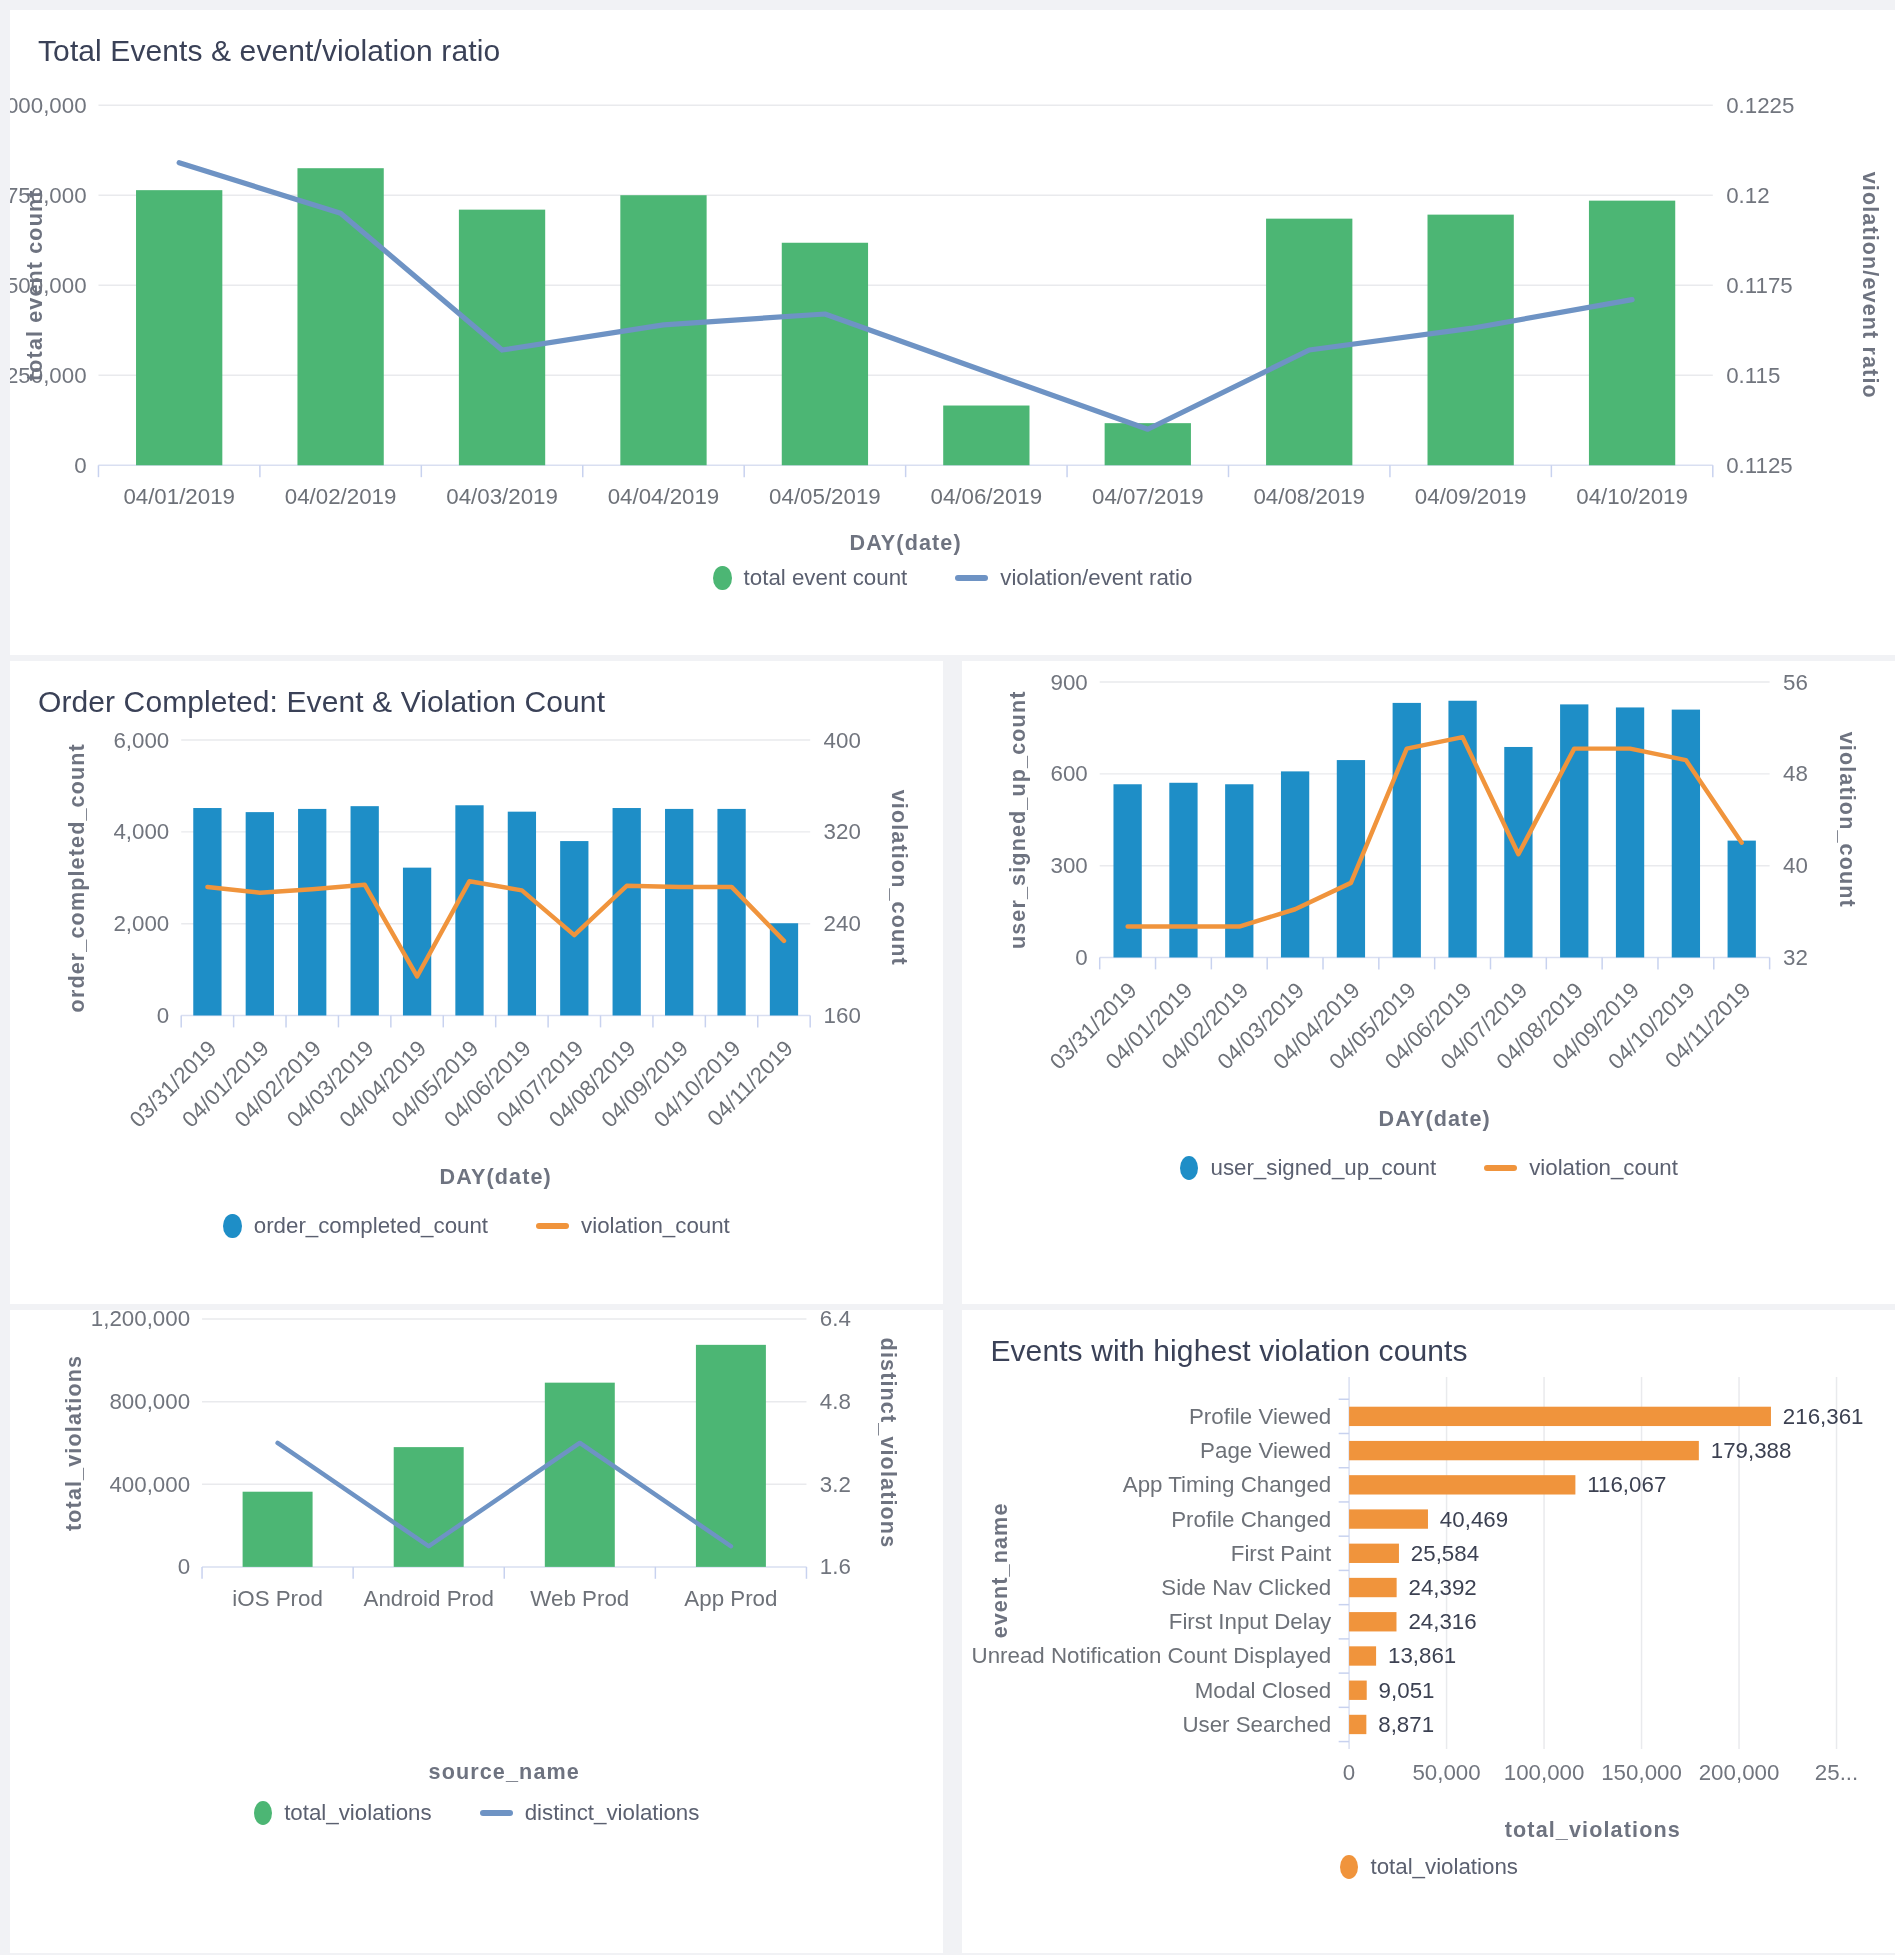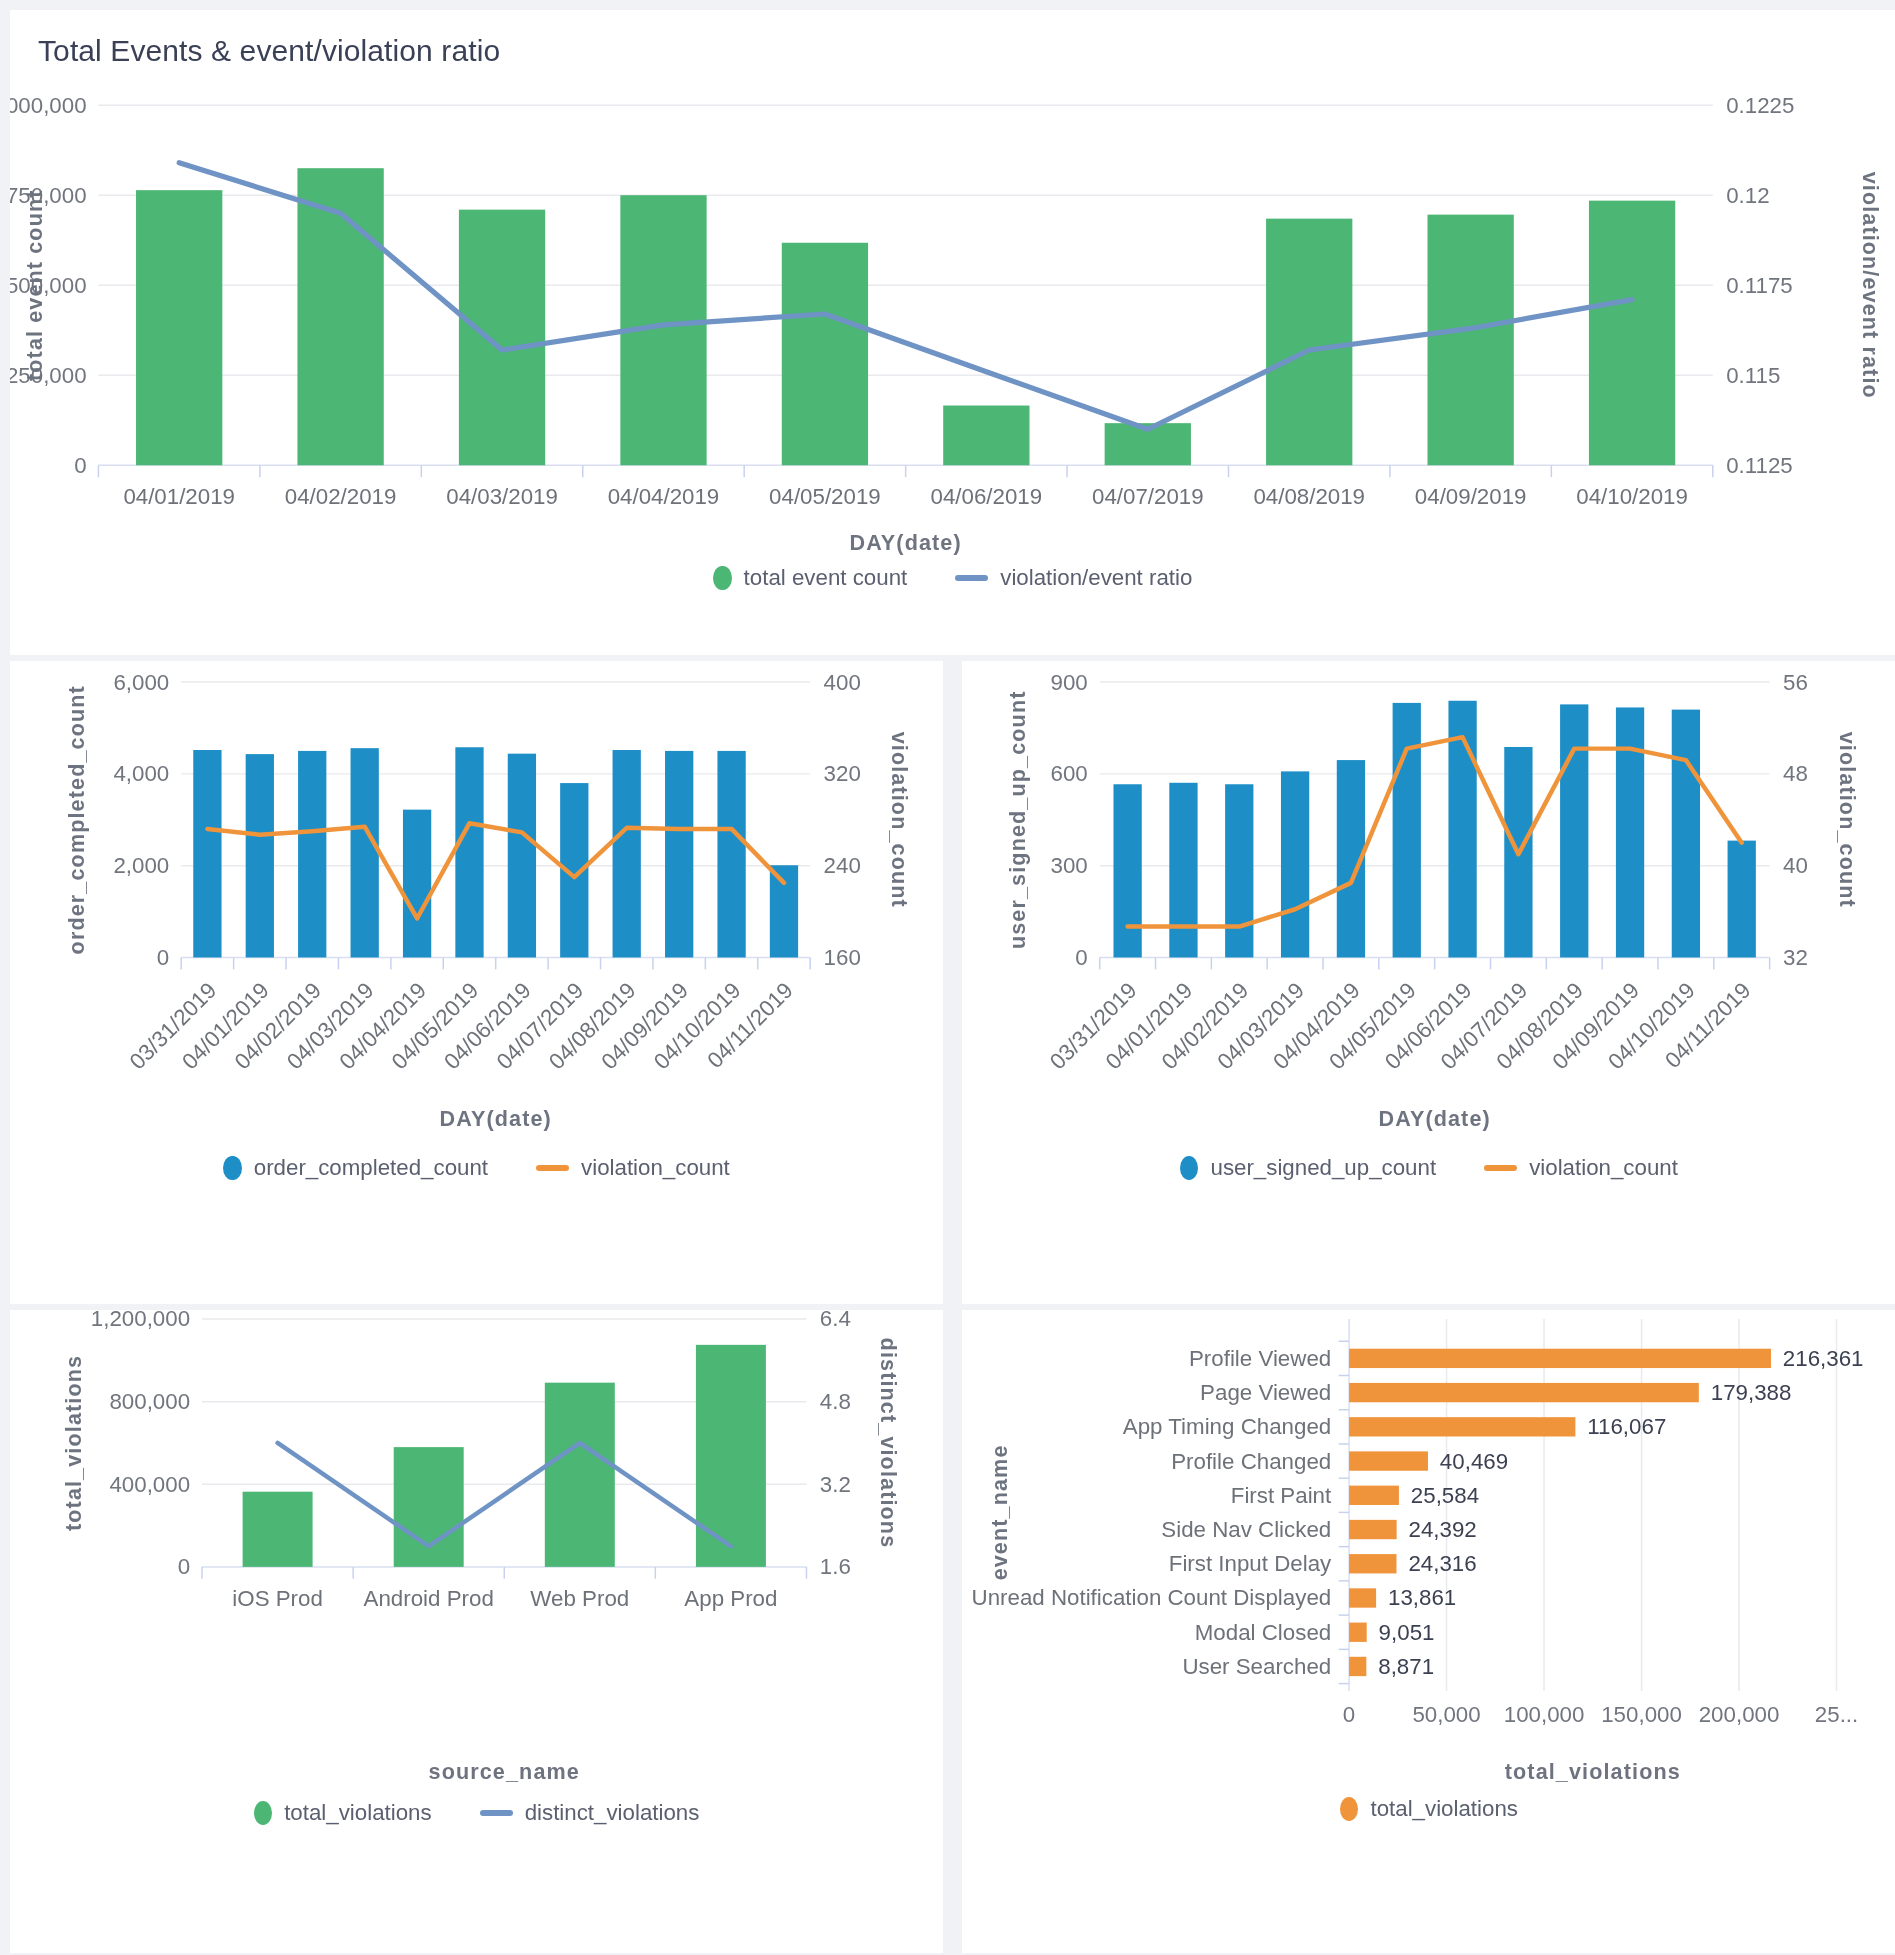--- a/index.html
+++ b/index.html
@@ -107,20 +107,21 @@
           <span class="legend-label">total event count</span>
         </span>
         <span class="legend-item">
           <span class="legend-dash" style="background:#6e93c4"></span>
           <span class="legend-label">violation/event ratio</span>
         </span>
       </div>
   </section>
 
   <section class="card">
+    <h2 class="chart-title">Order Completed: Event &amp; Violation Count</h2>
     <div class="canvas" id="canvas-1">
         <svg width="923" height="488" viewBox="0 0 1240 655" xmlns="http://www.w3.org/2000/svg">
           <line x1="230" x2="1075" y1="398" y2="398" stroke="#d9dff1" stroke-width="2"></line>
           <text class="tick" x="214" y="408" text-anchor="end">0</text>
           <line x1="230" x2="1075" y1="274.6666666666667" y2="274.6666666666667" stroke="#e9eaed" stroke-width="2"></line>
           <text class="tick" x="214" y="284.6666666666667" text-anchor="end">2,000</text>
           <line x1="230" x2="1075" y1="151.33333333333334" y2="151.33333333333334" stroke="#e9eaed" stroke-width="2"></line>
           <text class="tick" x="214" y="161.33333333333334" text-anchor="end">4,000</text>
           <line x1="230" x2="1075" y1="28" y2="28" stroke="#e9eaed" stroke-width="2"></line>
           <text class="tick" x="214" y="38" text-anchor="end">6,000</text>
@@ -293,20 +294,21 @@
           <span class="legend-label">total_violations</span>
         </span>
         <span class="legend-item">
           <span class="legend-dash" style="background:#6e93c4"></span>
           <span class="legend-label">distinct_violations</span>
         </span>
       </div>
   </section>
 
   <section class="card">
+    <h2 class="chart-title">Events with highest violation counts</h2>
     <div class="canvas" id="canvas-4">
         <svg width="923" height="480" viewBox="0 0 1240 645" xmlns="http://www.w3.org/2000/svg">
           <text class="tick" x="520" y="554" text-anchor="middle">0</text>
           <line x1="651" x2="651" y1="12" y2="512" stroke="#e9eaed" stroke-width="2"></line>
           <text class="tick" x="651" y="554" text-anchor="middle">50,000</text>
           <line x1="782" x2="782" y1="12" y2="512" stroke="#e9eaed" stroke-width="2"></line>
           <text class="tick" x="782" y="554" text-anchor="middle">100,000</text>
           <line x1="913" x2="913" y1="12" y2="512" stroke="#e9eaed" stroke-width="2"></line>
           <text class="tick" x="913" y="554" text-anchor="middle">150,000</text>
           <line x1="1044" x2="1044" y1="12" y2="512" stroke="#e9eaed" stroke-width="2"></line>

